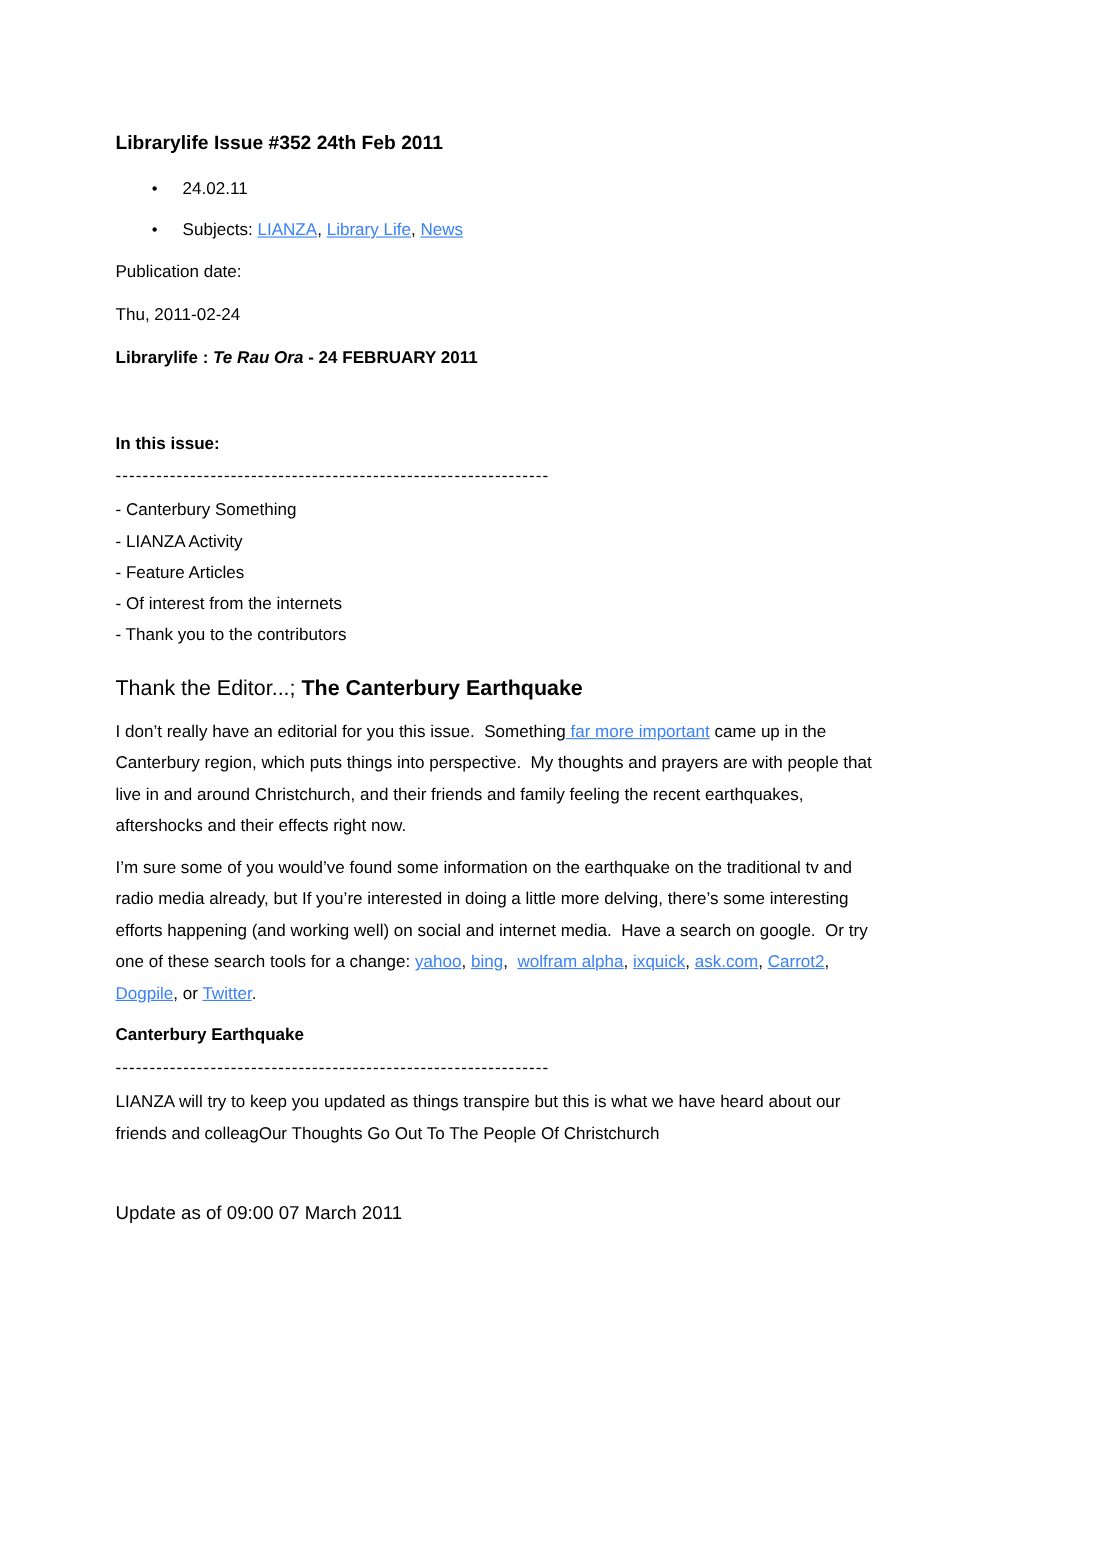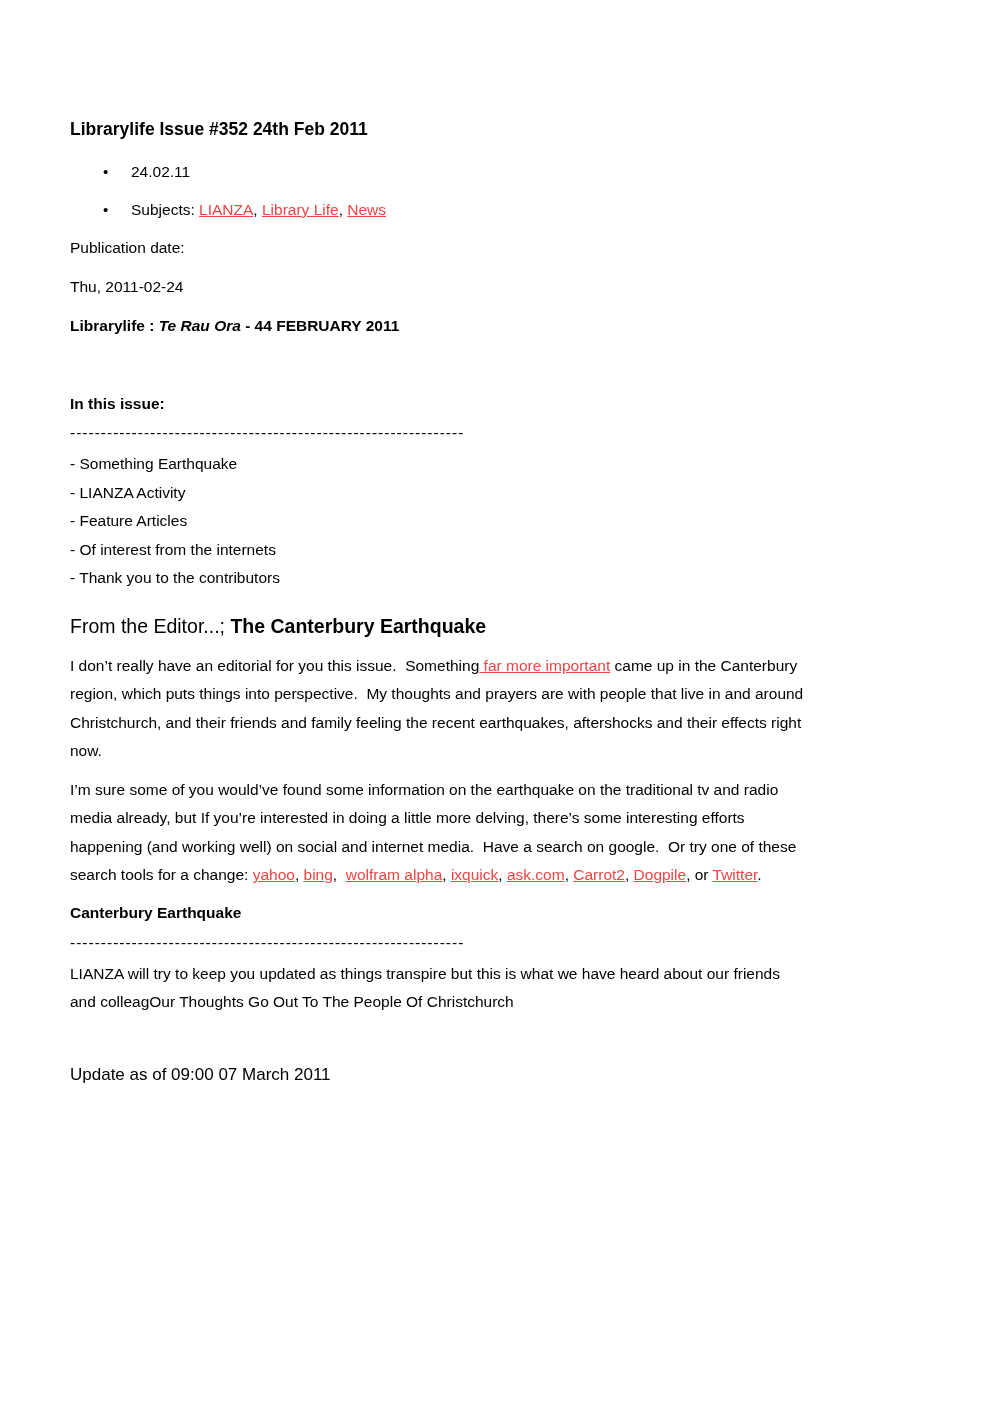--- a/index.html
+++ b/index.html
@@ -9,25 +9,25 @@
     background: #ffffff;
   }
   body {
     width: 999px;
     height: 1413px;
     font-family: "Liberation Sans", sans-serif;
     color: #000000;
     overflow: hidden;
   }
   .page {
-    padding: 118px 110px 0 70px;
+    padding: 118px 110px 0 105px;
     width: 917px;
   }
   a.link {
-    color: #ef4444;
+    color: #3b82f6;
     text-decoration: underline;
     cursor: pointer;
   }
   .doc-title {
     font-size: 17.5px;
     font-weight: bold;
     margin: 0 0 21px 0;
     line-height: 22px;
   }
   ul.meta-list {
@@ -125,34 +125,34 @@
       <span>24.02.11</span>
     </li>
     <li>
       <span>Subjects: </span><a class="link">LIANZA</a><span>, </span><a class="link">Library Life</a><span>, </span><a class="link">News</a>
     </li>
   </ul>
 
   <p class="meta-line">Publication date:</p>
   <p class="meta-line">Thu, 2011-02-24</p>
 
-  <p class="banner-line"><span>Librarylife : </span><span class="banner-italic">Te Rau Ora</span><span> - 44 FEBRUARY 2011</span></p>
+  <p class="banner-line"><span>Librarylife : </span><span class="banner-italic">Te Rau Ora</span><span> - 24 FEBRUARY 2011</span></p>
 
   <p class="toc-heading">In this issue:</p>
   <div class="divider">----------------------------------------------------------------</div>
 
   <ul class="toc-list">
-    <li>- Something Earthquake</li>
+    <li>- Canterbury Something</li>
     <li>- LIANZA Activity</li>
     <li>- Feature Articles</li>
     <li>- Of interest from the internets</li>
     <li>- Thank you to the contributors</li>
   </ul>
 
-  <h2 class="editor-heading"><span>From the Editor...; </span><span class="heading-bold">The Canterbury Earthquake</span></h2>
+  <h2 class="editor-heading"><span>Thank the Editor...; </span><span class="heading-bold">The Canterbury Earthquake</span></h2>
 
   <p class="body-para"><span>I don’t really have an editorial for you this issue.  Something</span><a class="link"> far more important</a><span> came up in the Canterbury region, which puts things into perspective.  My thoughts and prayers are with people that live in and around Christchurch, and their friends and family feeling the recent earthquakes, aftershocks and their effects right now.</span></p>
 
 
   <p class="body-para"><span>I’m sure some of you would’ve found some information on the earthquake on the traditional tv and radio media already, but If you’re interested in doing a little more delving, there’s some interesting efforts happening (and working well) on social and internet media.  Have a search on google.  Or try one of these search tools for a change: </span><a class="link">yahoo</a><span>, </span><a class="link">bing</a><span>,  </span><a class="link">wolfram alpha</a><span>, </span><a class="link">ixquick</a><span>, </span><a class="link">ask.com</a><span>, </span><a class="link">Carrot2</a><span>, </span><a class="link">Dogpile</a><span>, or </span><a class="link">Twitter</a><span>.</span></p>
 
   <div class="signature">
   </div>
 
   <p class="section-heading">Canterbury Earthquake</p>

